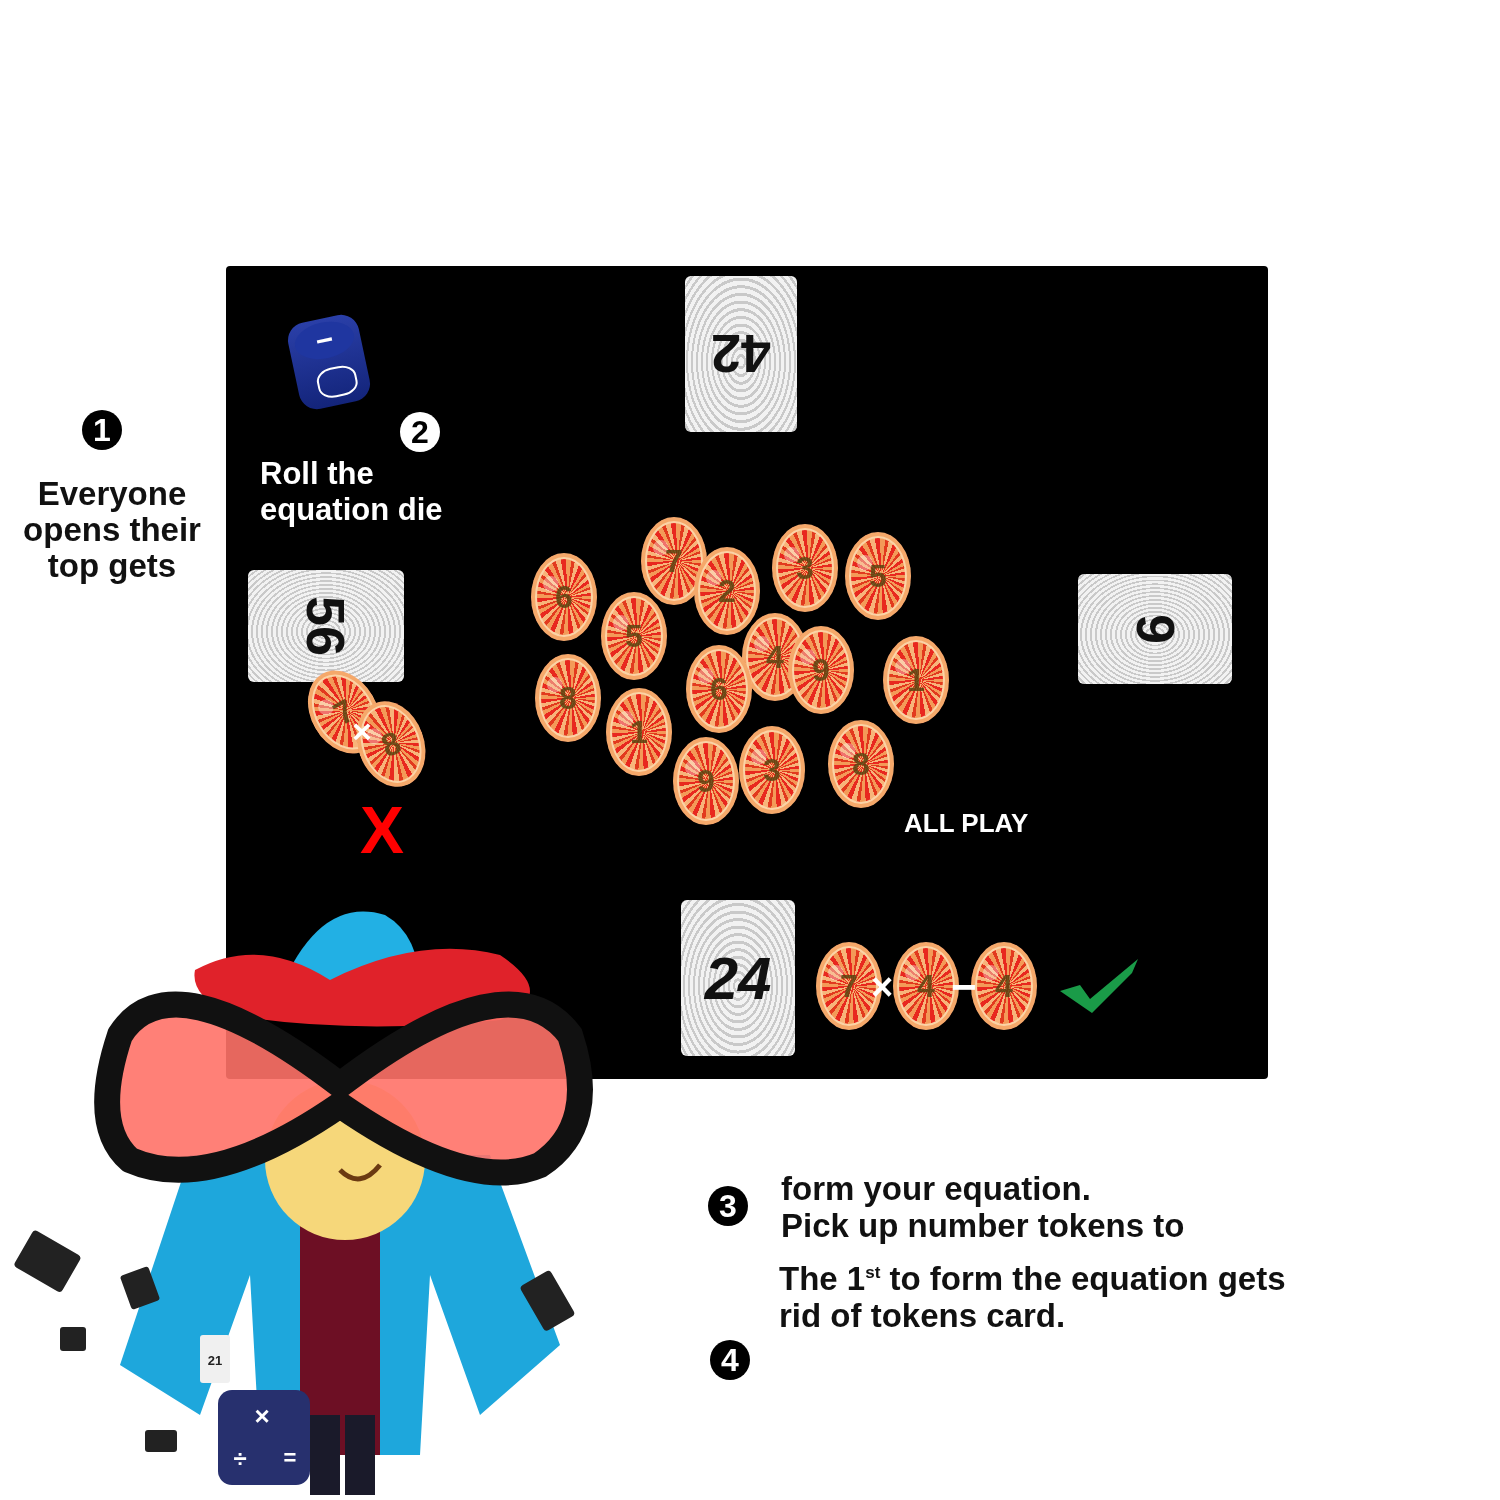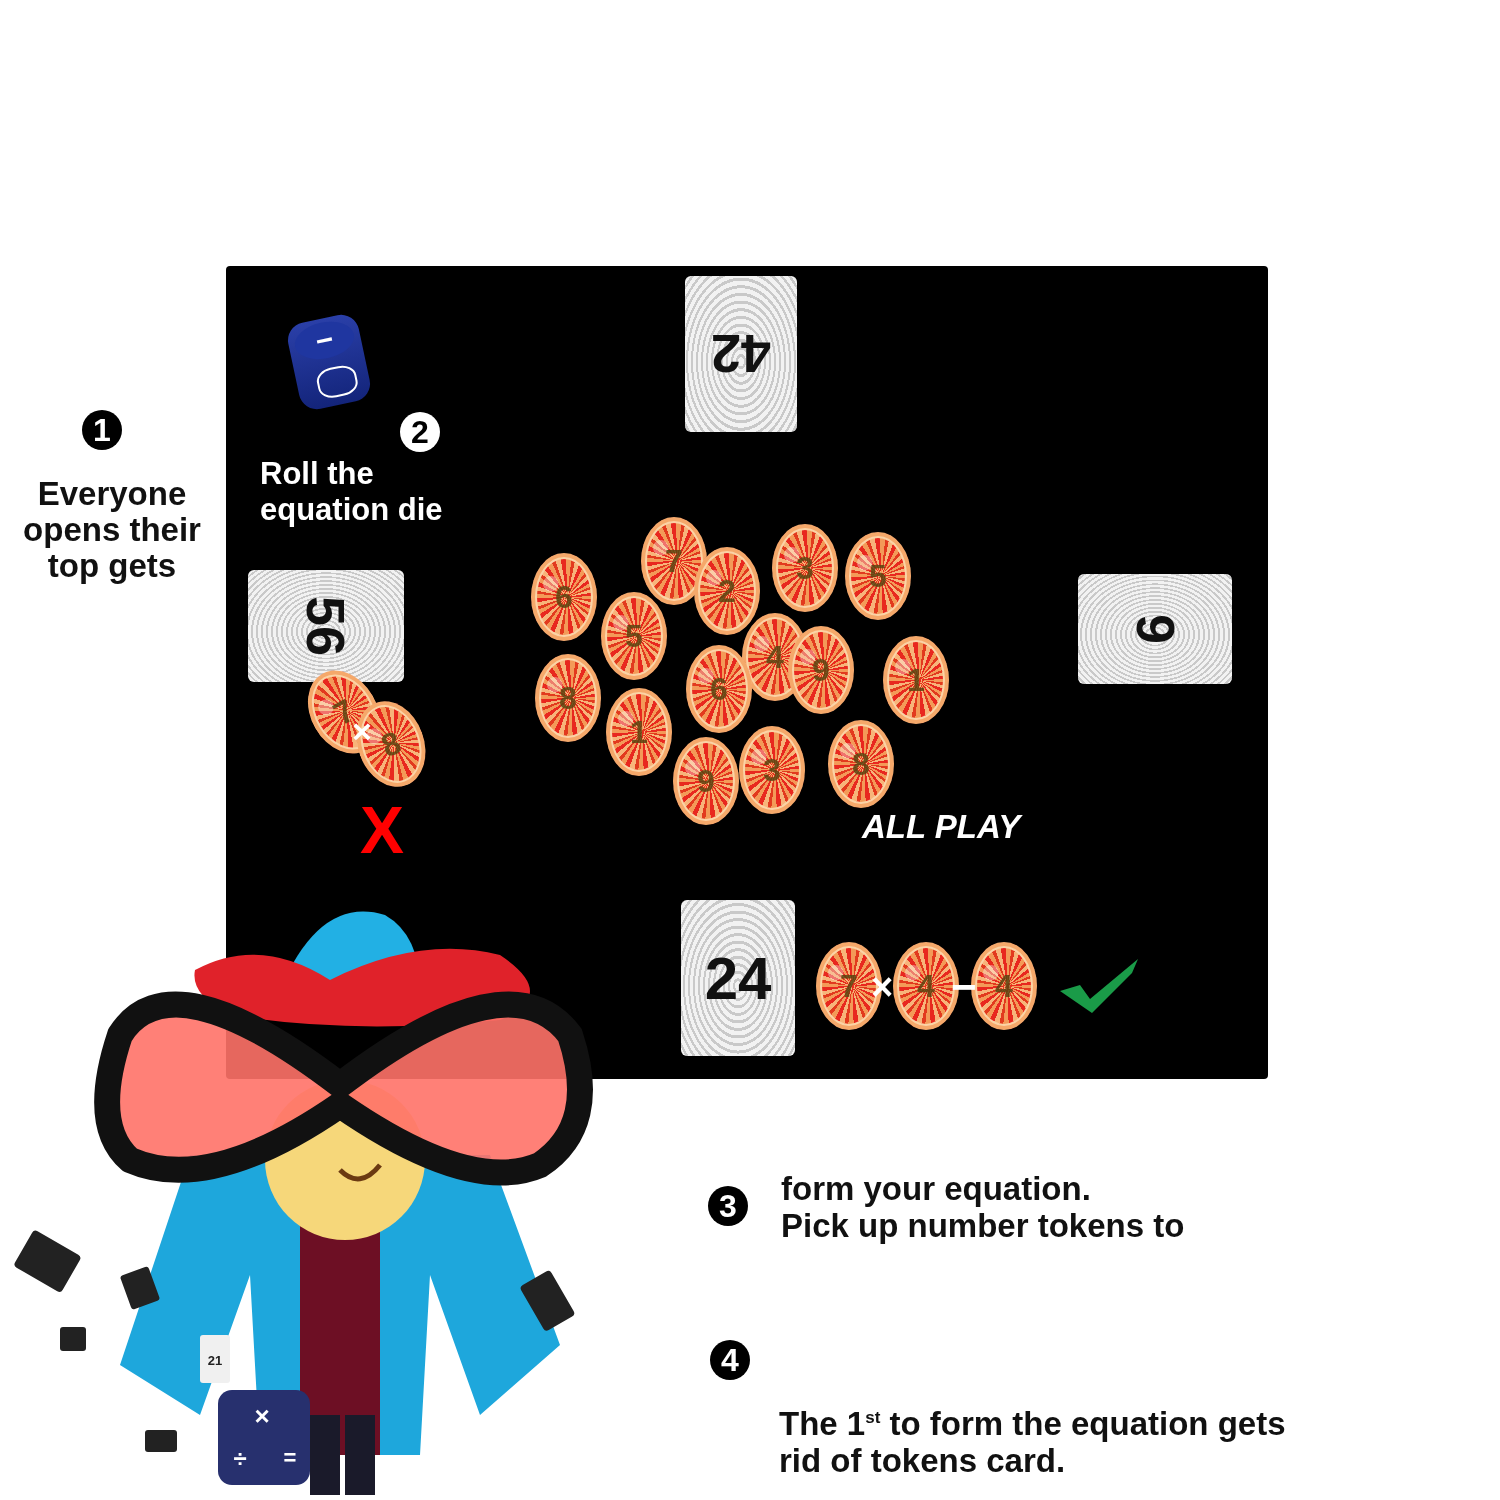--- a/index.html
+++ b/index.html
@@ -55,21 +55,21 @@
 <div class="card" style="left:685px;top:276px;width:112px;height:156px;">
   <span class="num" style="transform:rotate(180deg);">42</span>
 </div>
 <div class="card" style="left:248px;top:570px;width:156px;height:112px;">
   <span class="num" style="transform:rotate(90deg);">56</span>
 </div>
 <div class="card" style="left:1078px;top:574px;width:154px;height:110px;">
   <span class="num" style="transform:rotate(-90deg);">6</span>
 </div>
 <div class="card" style="left:681px;top:900px;width:114px;height:156px;">
-  <span class="num" style="font-size:60px;">24</span>
+  <span class="num" style="font-size:60px;font-style:italic;">24</span>
 </div>
 
 <div class="token" style="left:531px;top:553px;">
     <span class="tnum">6</span>
   </div>
 <div class="token" style="left:641px;top:517px;">
     <span class="tnum">7</span>
   </div>
 <div class="token" style="left:694px;top:547px;">
     <span class="tnum">2</span>
@@ -104,21 +104,21 @@
 <div class="token" style="left:673px;top:737px;">
     <span class="tnum">9</span>
   </div>
 <div class="token" style="left:739px;top:726px;">
     <span class="tnum">3</span>
   </div>
 <div class="token" style="left:828px;top:720px;">
     <span class="tnum">8</span>
   </div>
 
-<div class="txt white" style="left:862px;top:770px;font-size:33px;font-style:italic;">ALL PLAY</div>
+<div class="txt white" style="left:904px;top:770px;font-size:26px;">ALL PLAY</div>
 
 <div class="token" style="left:311px;top:668px;transform:rotate(-30deg);">
     <span class="tnum">7</span>
   </div>
 <div class="token" style="left:358px;top:700px;transform:rotate(-20deg);">
     <span class="tnum">8</span>
   </div>
 <div class="op" style="left:352px;top:712px;font-size:34px;">×</div>
 <div class="abs" style="left:360px;top:800px;font-size:66px;font-weight:bold;color:#ff0000;line-height:60px;">X</div>
 
@@ -172,16 +172,16 @@
     <span>3</span>
   </div>
 <div class="txt" style="left:781px;top:1170px;font-size:33px;line-height:37px;color:#111;">
   <div>form your equation.</div>
   <div>Pick up number tokens to</div>
 </div>
 
 <div class="step-badge" style="left:710px;top:1340px;">
     <span>4</span>
   </div>
-<div class="txt" style="left:779px;top:1399px;font-size:33px;line-height:37px;color:#111;">
+<div class="txt" style="left:779px;top:1254px;font-size:33px;line-height:37px;color:#111;">
   <div><span>The 1</span><sup style="font-size:17px;">st</sup><span> to form the equation gets</span></div>
   <div>rid of tokens card.</div>
 </div>
 
 </body></html>

